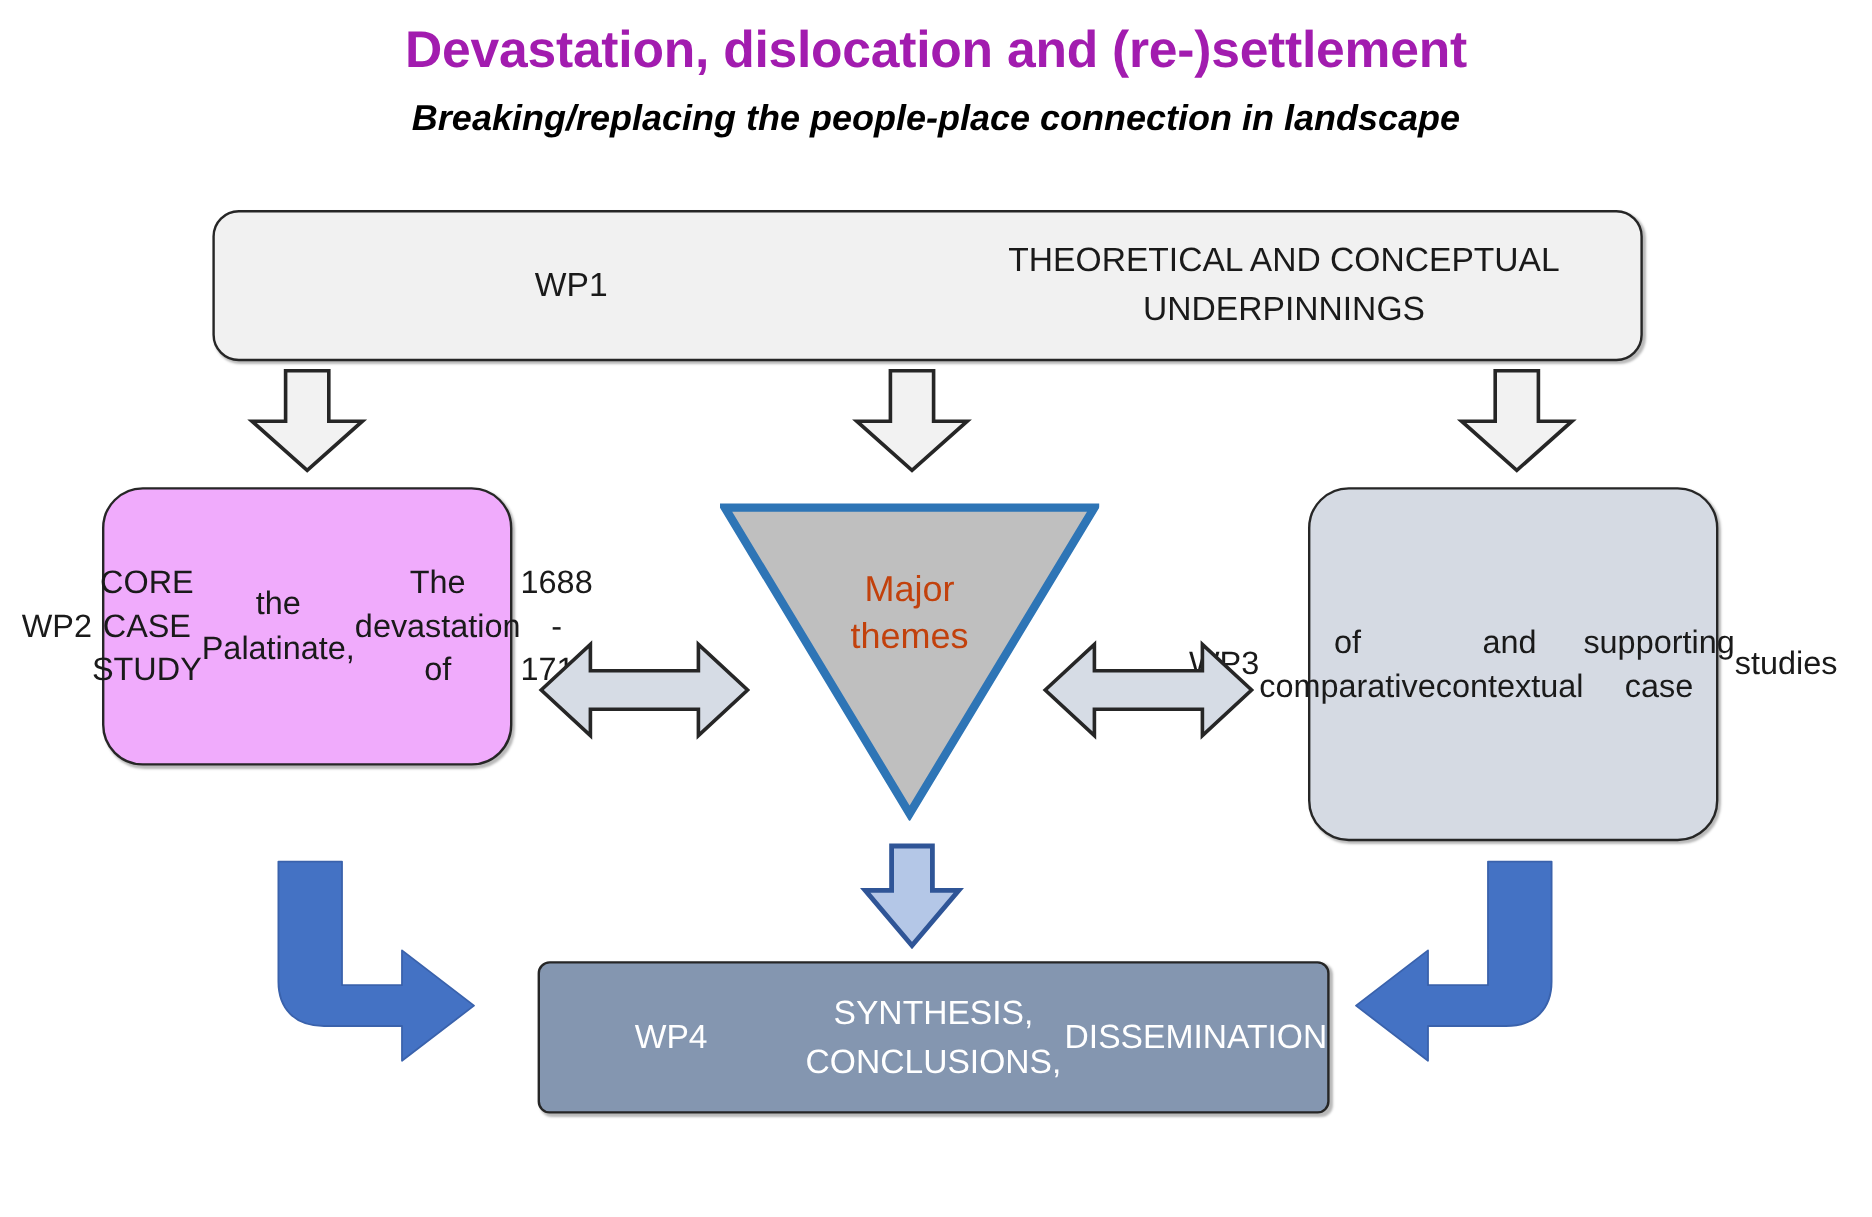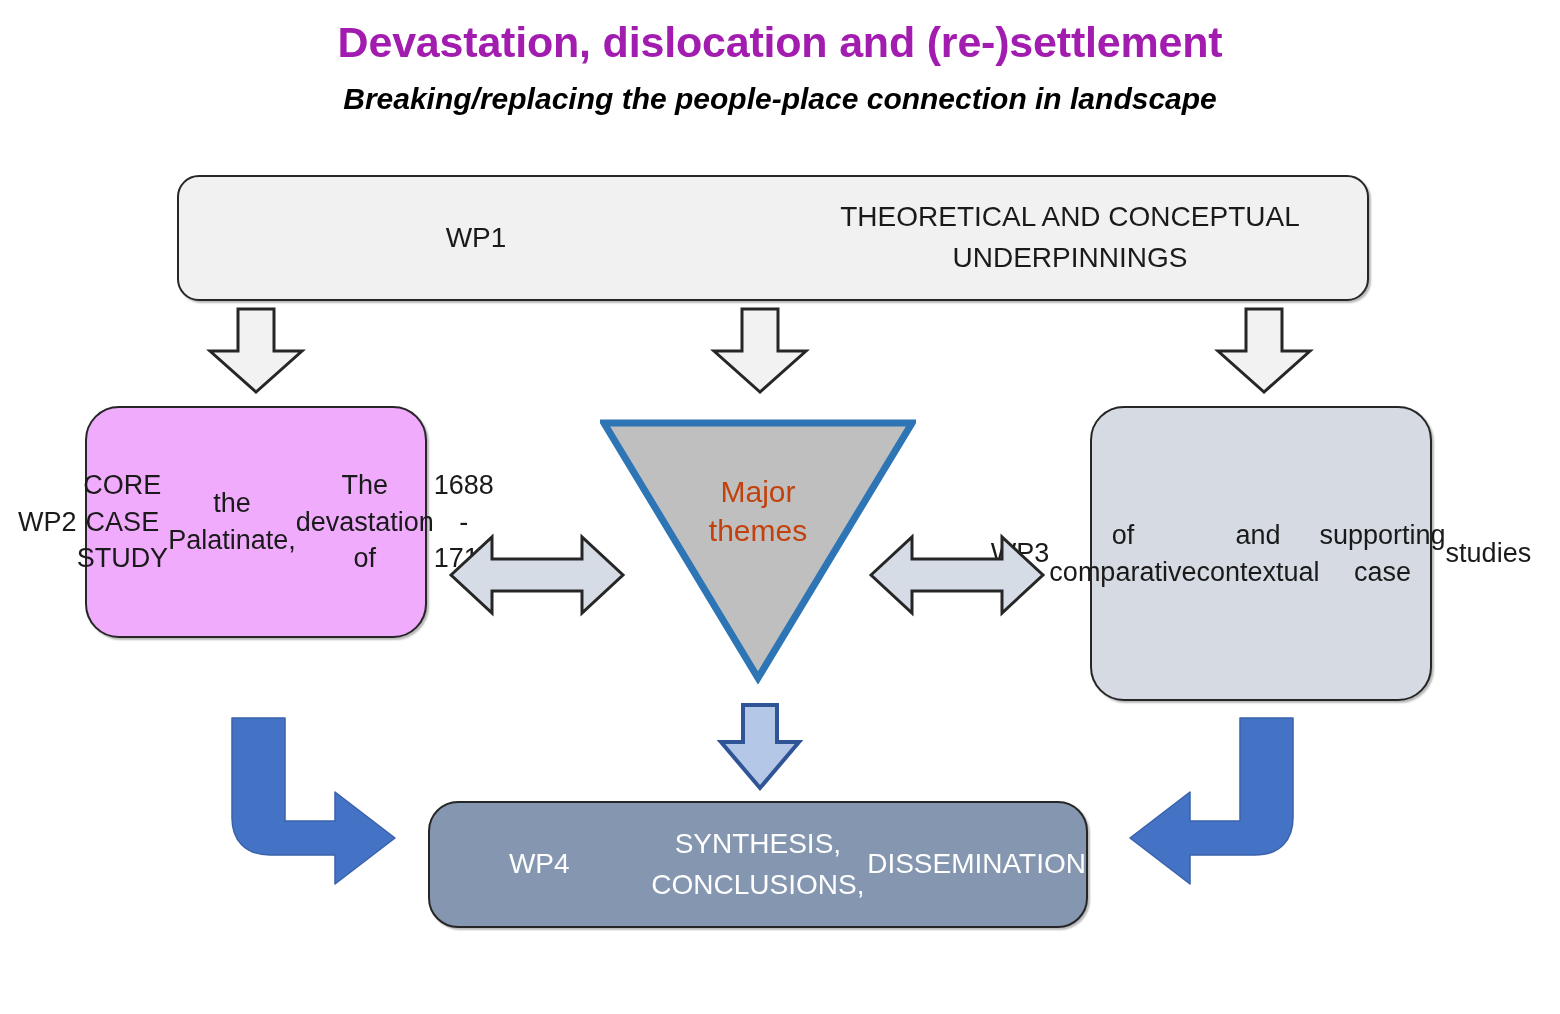--- a/index.html
+++ b/index.html
@@ -88,25 +88,25 @@
     width: 342px;
     height: 295px;
     border-radius: 34px;
     background: #D5DAE3;
     font-size: 27px;
     color: #1a1a1a;
     line-height: 1.37;
   }
 
   #wp4-box {
-    left: 428px;
+    left: 448px;
     top: 801px;
     width: 660px;
     height: 127px;
-    border-radius: 30px;
+    border-radius: 10px;
     background: #8496B0;
     font-size: 28px;
     color: #ffffff;
     line-height: 1.45;
   }
 
   
   #triangle-wrap {
     position: absolute;
     left: 600px;

